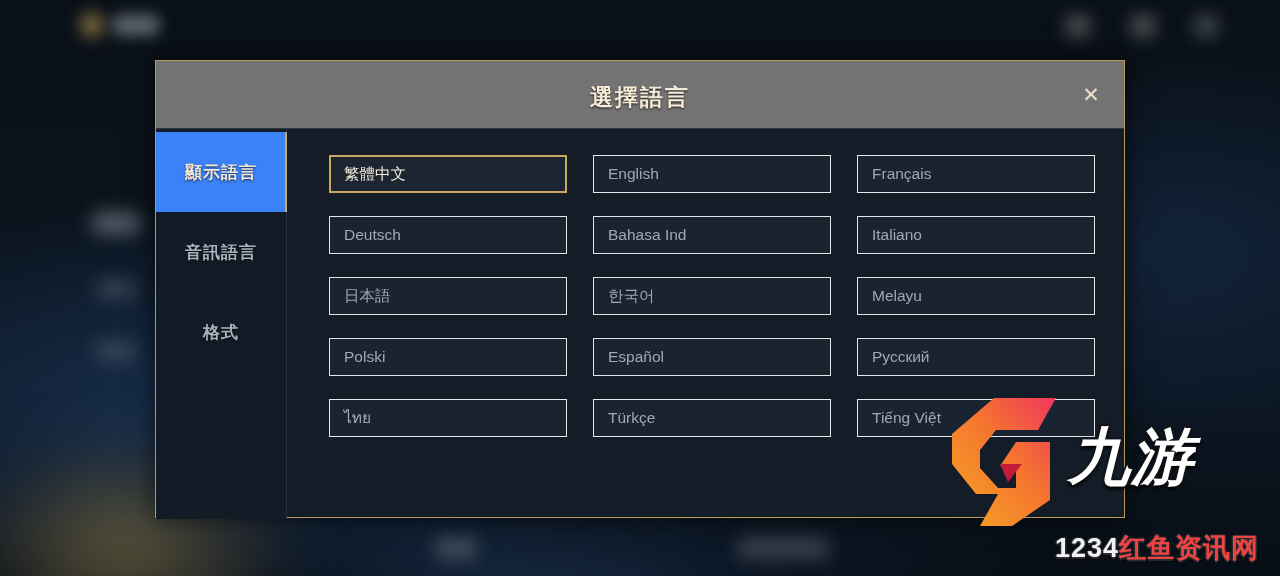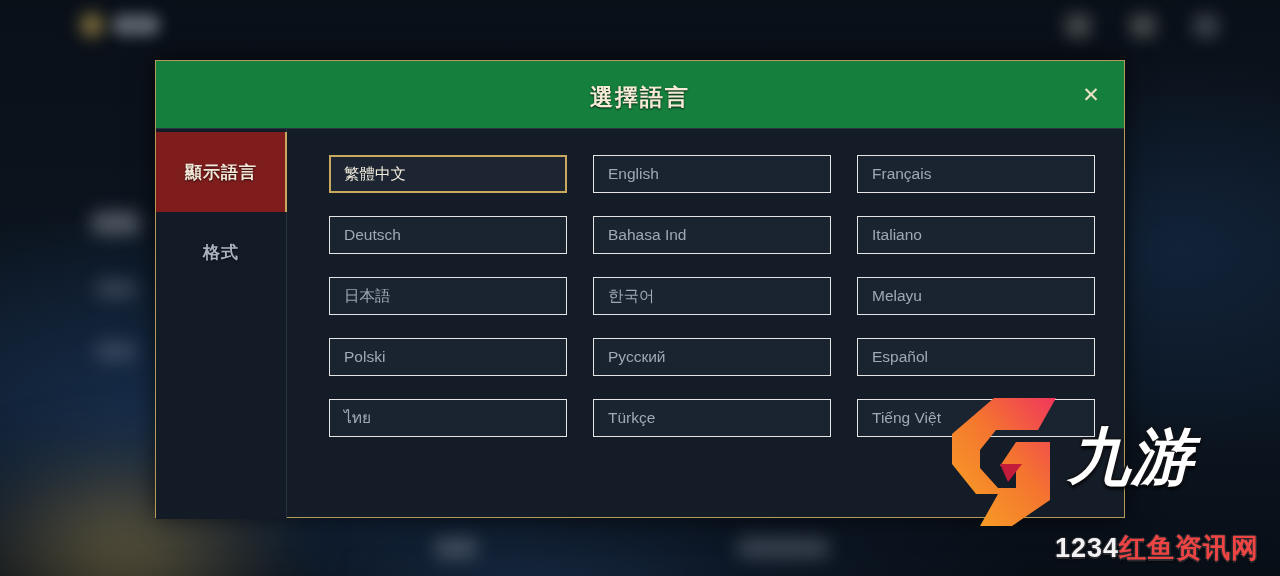--- a/index.html
+++ b/index.html
@@ -79,21 +79,21 @@
     background: #141c27;
     border: 1px solid #b59a5a;
     box-shadow: 0 0 24px rgba(0,0,0,0.65);
     box-sizing: border-box;
     z-index: 5;
   }
   #dlg-header {
     position: relative;
     height: 67px;
     border-bottom: 1px solid #2b3441;
-    background: #15803d;
+    background: #737373;
   }
   #dlg-title {
     position: absolute;
     left: 0; right: 0;
     top: 21px;
     text-align: center;
     font-size: 23px;
     font-weight: bold;
     letter-spacing: 2px;
     color: #f4ead6;
@@ -137,21 +137,21 @@
     align-items: center;
     justify-content: center;
     font-size: 17px;
     font-weight: bold;
     letter-spacing: 1px;
     color: #aab3bf;
     cursor: pointer;
     text-shadow: 0 1px 2px rgba(0,0,0,0.7);
   }
   .side-item.active {
-    background: #7f1d1d;
+    background: #3b82f6;
     color: #f2e9d8;
   }
   .side-item.active::after {
     content: "";
     position: absolute;
     right: -1px;
     top: 0;
     bottom: 0;
     width: 2px;
     background: #c8a95e;
@@ -274,41 +274,44 @@
     <div id="close-btn">✕</div>
   </div>
 
   <div id="dlg-body">
 
     <div id="sidebar">
       <div class="side-item active">
         <span>顯示語言</span>
       </div>
       <div class="side-item">
+        <span>音訊語言</span>
+      </div>
+      <div class="side-item">
         <span>格式</span>
       </div>
     </div>
 
     <div id="lang-area">
       <div id="lang-grid">
         <div class="lang-btn selected">繁體中文</div>
         <div class="lang-btn">English</div>
         <div class="lang-btn">Français</div>
 
         <div class="lang-btn">Deutsch</div>
         <div class="lang-btn">Bahasa Ind</div>
         <div class="lang-btn">Italiano</div>
 
         <div class="lang-btn">日本語</div>
         <div class="lang-btn">한국어</div>
         <div class="lang-btn">Melayu</div>
 
         <div class="lang-btn">Polski</div>
+        <div class="lang-btn">Español</div>
         <div class="lang-btn">Русский</div>
-        <div class="lang-btn">Español</div>
 
         <div class="lang-btn">ไทย</div>
         <div class="lang-btn">Türkçe</div>
         <div class="lang-btn">Tiếng Việt</div>
       </div>
     </div>
 
   </div>
 </div>
 

